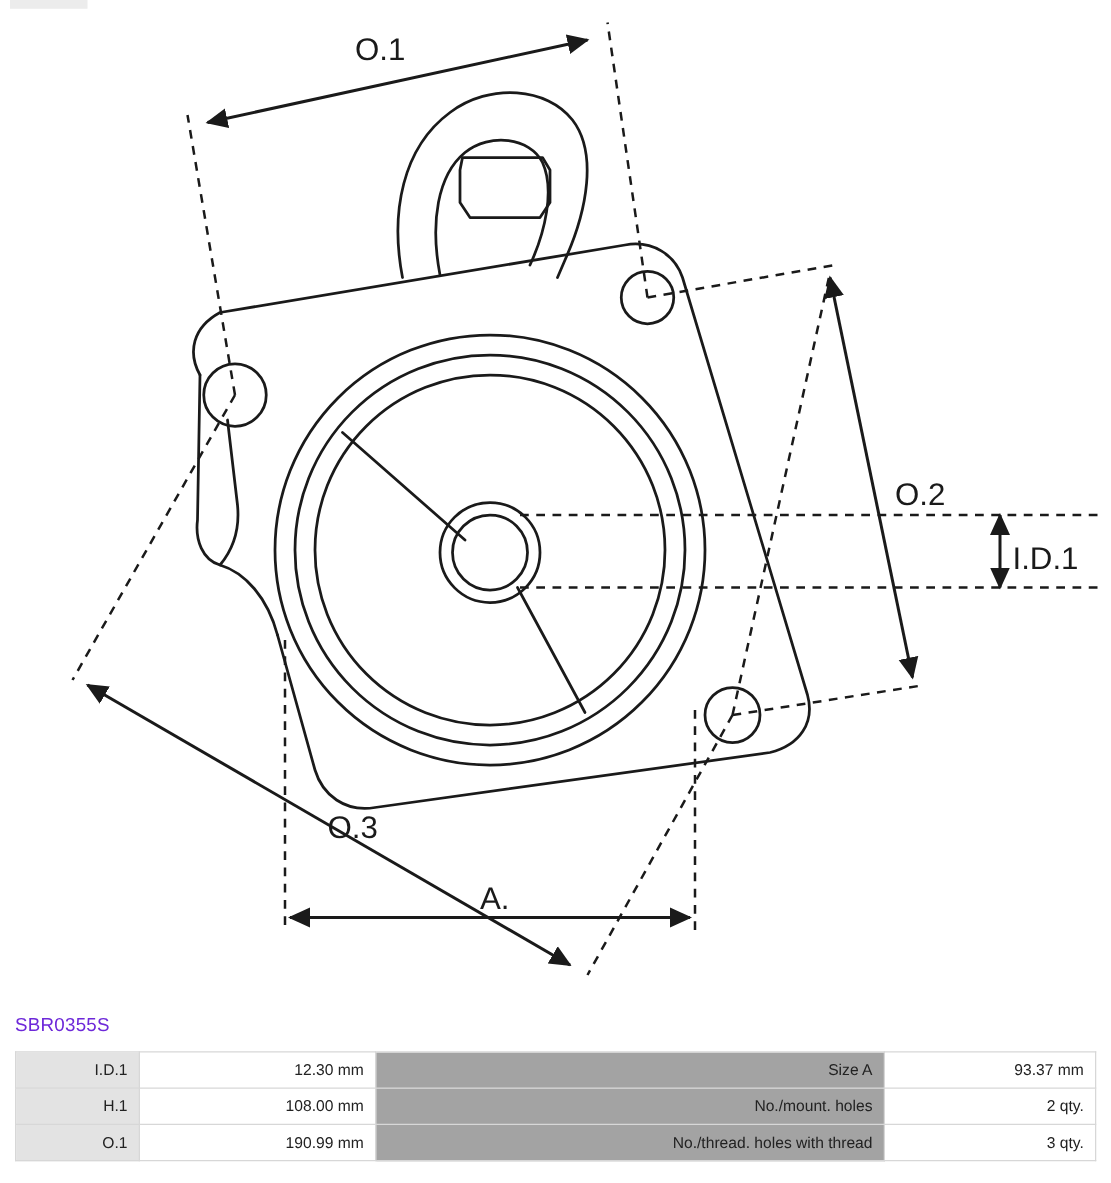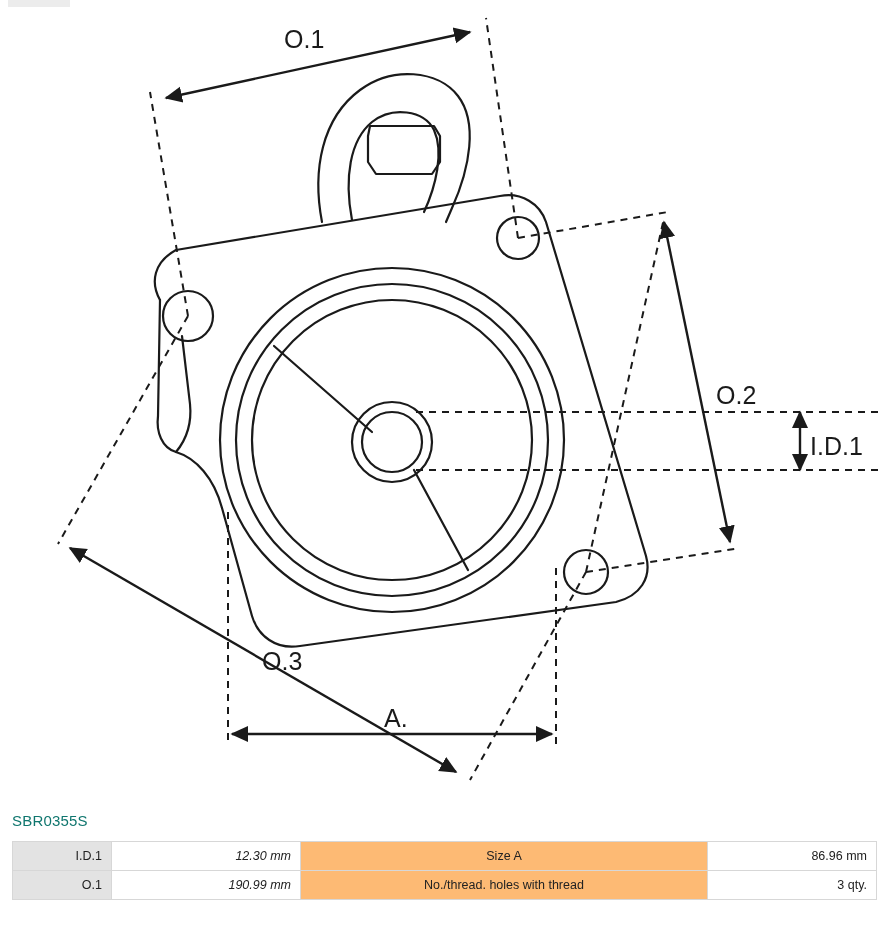--- a/index.html
+++ b/index.html
@@ -28,21 +28,21 @@
     height: 800px;
   }
   .drawing-wrap svg {
     display: block;
   }
   .part-number {
     position: absolute;
     left: 12px;
     top: 812px;
     font-size: 15px;
-    color: #0f766e;
+    color: #6d28d9;
     letter-spacing: 0.2px;
   }
   .spec-table {
     position: absolute;
     left: 12px;
     top: 841px;
     width: 865px;
     border-collapse: collapse;
     font-size: 12.5px;
   }
@@ -56,25 +56,24 @@
   }
   .spec-table td.lbl {
     width: 80px;
     text-align: right;
     background: #e3e3e3;
   }
   .spec-table td.val {
     width: 170px;
     text-align: right;
     background: #ffffff;
-    font-style: italic;
   }
   .spec-table td.lbl2 {
-    text-align: center;
-    background: #fdba74;
+    text-align: right;
+    background: #a3a3a3;
   }
   .spec-table td.val2 {
     width: 150px;
     text-align: right;
     background: #ffffff;
   }
   .corner-mark {
     position: absolute;
     left: 8px;
     top: 0px;
@@ -160,21 +159,27 @@
   </div>
 
   <div class="part-number">SBR0355S</div>
 
   <table class="spec-table">
     <tbody>
       <tr>
         <td class="lbl">I.D.1</td>
         <td class="val">12.30 mm</td>
         <td class="lbl2">Size A</td>
-        <td class="val2">86.96 mm</td>
+        <td class="val2">93.37 mm</td>
+      </tr>
+      <tr>
+        <td class="lbl">H.1</td>
+        <td class="val">108.00 mm</td>
+        <td class="lbl2">No./mount. holes</td>
+        <td class="val2">2 qty.</td>
       </tr>
       <tr>
         <td class="lbl">O.1</td>
         <td class="val">190.99 mm</td>
         <td class="lbl2">No./thread. holes with thread</td>
         <td class="val2">3 qty.</td>
       </tr>
     </tbody>
   </table>
 

